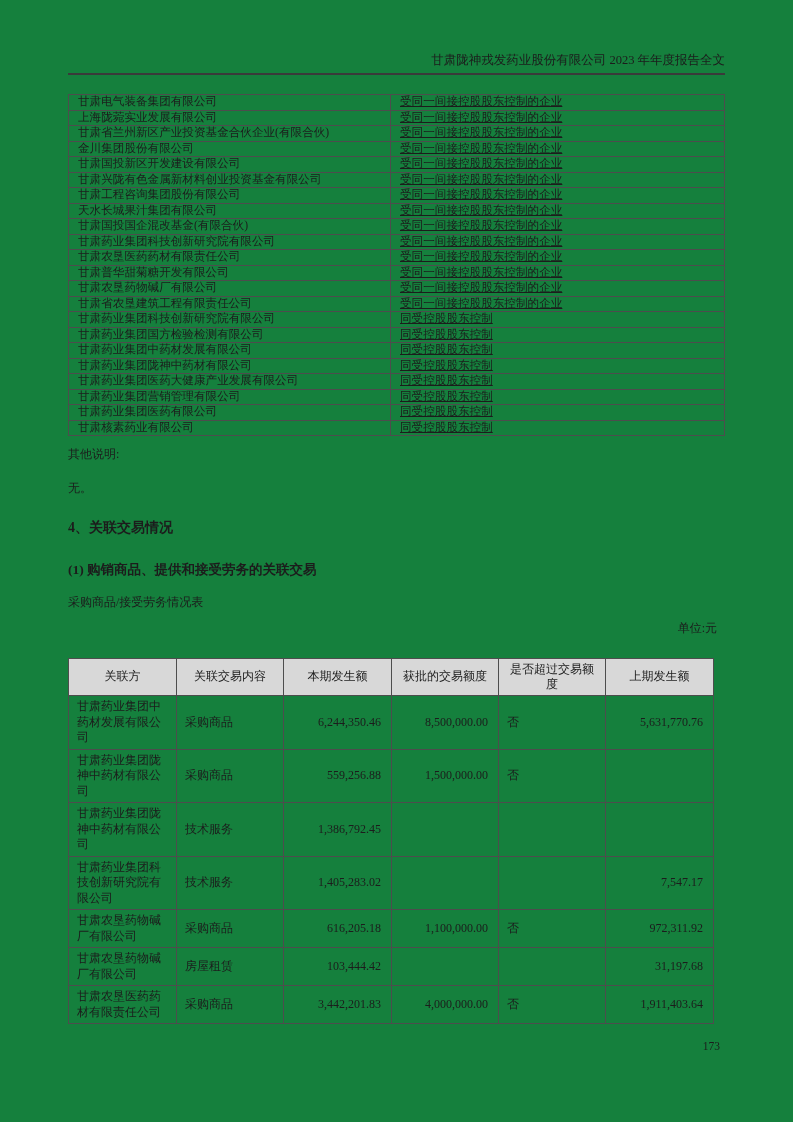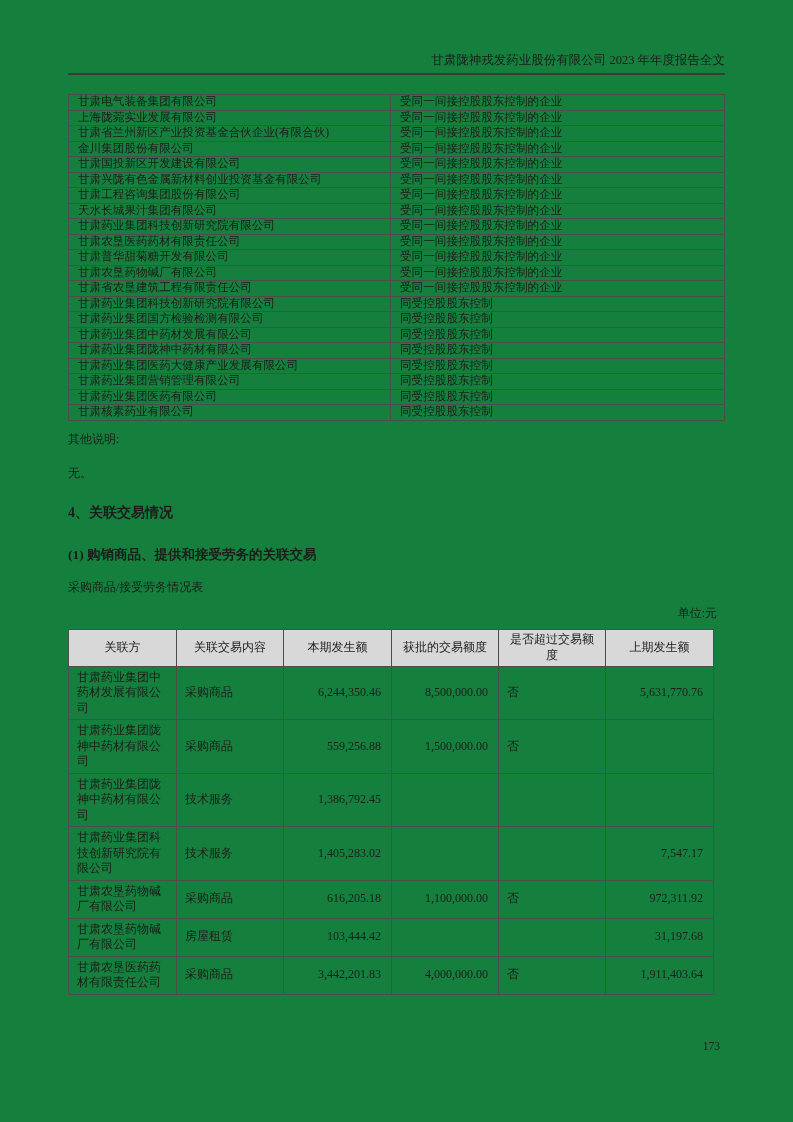--- a/index.html
+++ b/index.html
@@ -36,32 +36,32 @@
     border: 1px solid #4d4d4d;
     height: 15.5px;
     font-size: 11.6px;
     line-height: 14px;
     padding: 0 4px 0 9px;
     vertical-align: middle;
     white-space: nowrap;
     overflow: hidden;
   }
   .t1 .c-name { width: 322px; }
-  .t1 .c-rel  { width: 334px; }
+  .t1 .c-rel  { width: 334px; text-decoration: underline; }
 
   
   .note-label { margin-top: 11px; font-size: 12px; line-height: 15px; }
   .note-value { margin-top: 19px; font-size: 12px; line-height: 15px; }
   .h-section  { margin-top: 23px; font-size: 14px; line-height: 18px; font-weight: bold; }
   .h-sub      { margin-top: 24px; font-size: 13.5px; line-height: 17px; font-weight: bold; }
   .tbl-caption{ margin-top: 17px; font-size: 12px; line-height: 15px; }
   .unit-line  { margin-top: 11px; font-size: 12px; line-height: 15px; text-align: right; padding-right: 8px; }
 
   
-  .t2 { margin-top: 8px; width: 645px; }
+  .t2 { margin-top: 22px; width: 645px; }
   .t2 th, .t2 td {
     border: 1px solid #4d4d4d;
     font-size: 12px;
     line-height: 15.5px;
     vertical-align: middle;
     font-weight: normal;
   }
   .t2 th {
     background: #d8d8d8;
     height: 37px;
@@ -125,20 +125,24 @@
           </tr>
         <tr>
             <td class="c-name">甘肃工程咨询集团股份有限公司</td>
             <td class="c-rel">受同一间接控股股东控制的企业</td>
           </tr>
         <tr>
             <td class="c-name">天水长城果汁集团有限公司</td>
             <td class="c-rel">受同一间接控股股东控制的企业</td>
           </tr>
         <tr>
+            <td class="c-name">甘肃国投国企混改基金(有限合伙)</td>
+            <td class="c-rel">受同一间接控股股东控制的企业</td>
+          </tr>
+        <tr>
             <td class="c-name">甘肃药业集团科技创新研究院有限公司</td>
             <td class="c-rel">受同一间接控股股东控制的企业</td>
           </tr>
         <tr>
             <td class="c-name">甘肃农垦医药药材有限责任公司</td>
             <td class="c-rel">受同一间接控股股东控制的企业</td>
           </tr>
         <tr>
             <td class="c-name">甘肃普华甜菊糖开发有限公司</td>
             <td class="c-rel">受同一间接控股股东控制的企业</td>

